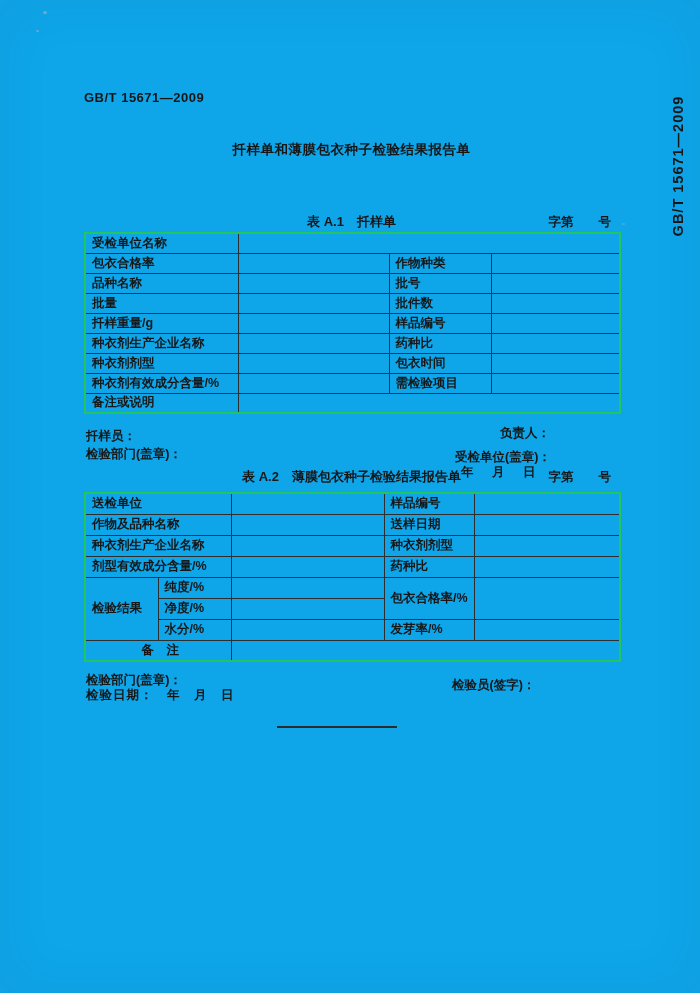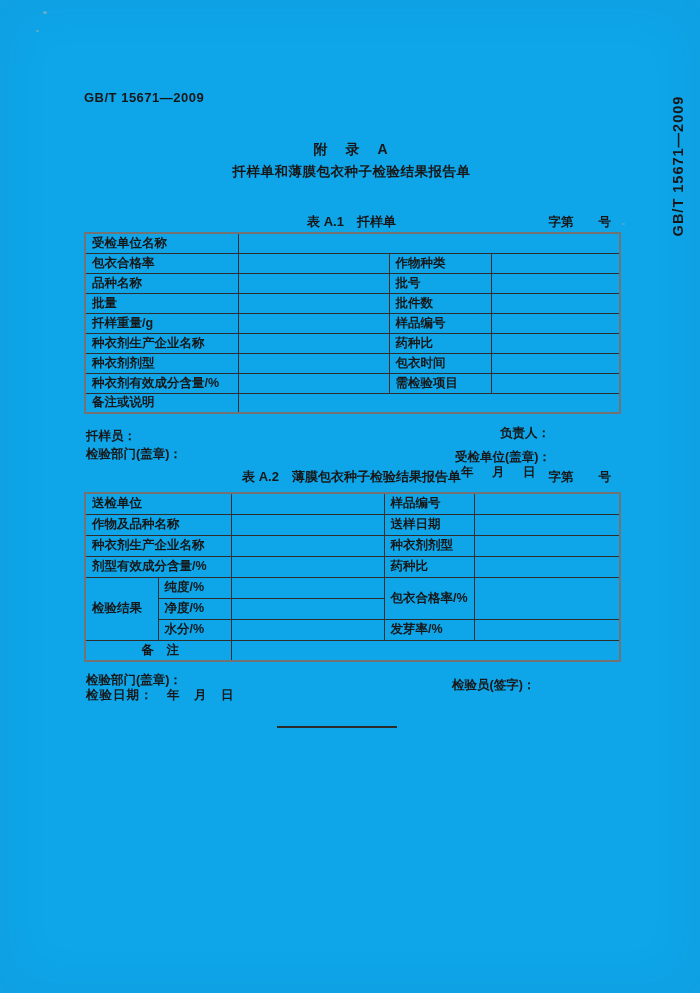--- a/index.html
+++ b/index.html
@@ -33,21 +33,21 @@
 
   .caption-row { position:absolute; width:535px; left:84px; height:16px; }
   .caption-row .cap { display:block; text-align:center; font-size:13px; font-weight:bold; }
   .caption-row .serial { position:absolute; right:8px; top:1px; font-size:12.5px; font-weight:bold; }
   .cap1 { top:213px; }
   .cap2 { top:468px; }
 
   table.form {
     position:absolute; left:84px; width:535px;
     border-collapse:collapse; table-layout:fixed;
-    border:2px solid #737373;
+    border:2px solid #22c55e;
   }
   table.t1 { top:232px; }
   table.t2 { top:492px; }
   table.form td {
     border:1px solid #2e2e2e;
     font-size:12.5px; font-weight:bold;
     padding:0 2px 0 6px;
     vertical-align:middle;
     overflow:hidden; white-space:nowrap;
   }
@@ -78,21 +78,20 @@
 <div class="page">
 
   <div class="speck s1"></div>
   <div class="speck s2"></div>
   <div class="speck s3"></div>
 
   <div class="code-tl">GB/T 15671—2009</div>
   <div class="code-right">GB/T 15671—2009</div>
 
   <div class="title-block">
-    <div class="title-appendix">附　录　A</div>
     <div class="title-main">扦样单和薄膜包衣种子检验结果报告单</div>
   </div>
 
   <div class="caption-row cap1">
     <span class="cap">表 A.1　扦样单</span>
     <span class="serial">字第　　号</span>
   </div>
 
   <table class="form t1">
     <colgroup>

